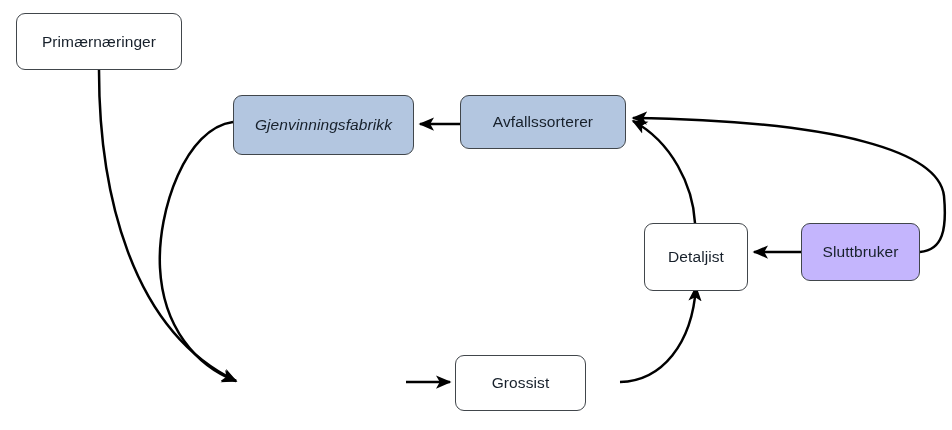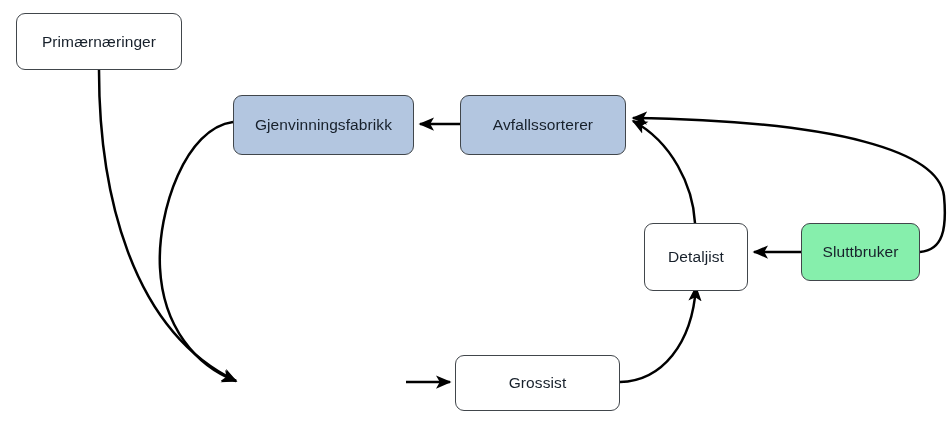--- a/index.html
+++ b/index.html
@@ -70,34 +70,34 @@
         <path d="M 801 252 L 754 252" marker-end="url(#arrowhead)"></path>
         <path d="M 920 252 C 943 250 947 229 944 196 C 939 152 840 121 633 118" marker-end="url(#arrowhead)"></path>
         <path d="M 460 124 L 420 124" marker-end="url(#arrowhead)"></path>
       </g>
   </svg>
 
   <div class="node" style="left: 16px; top: 13px; width: 166px; height: 57px; background: rgb(255, 255, 255); border-color: rgb(65, 70, 75); color: rgb(23, 32, 43);">
     <span class="node-label">Primærnæringer</span>
   </div>
 
-  <div class="node accent" style="left: 233px; top: 95px; width: 181px; height: 60px; background: rgb(179, 198, 224); border-color: rgb(65, 70, 75); color: rgb(23, 32, 43);">
+  <div class="node accent" style="left: 233px; top: 95px; width: 181px; height: 60px; background: rgb(179, 198, 224); border-color: rgb(65, 70, 75); color: rgb(23, 32, 43); font-style: italic;">
     <span class="node-label">Gjenvinningsfabrikk</span>
   </div>
 
-  <div class="node accent" style="left: 460px; top: 95px; width: 166px; height: 60px; background: rgb(179, 198, 224); border-color: rgb(65, 70, 75); color: rgb(23, 32, 43);">
+  <div class="node accent" style="left: 460px; top: 95px; width: 166px; height: 54px; background: rgb(179, 198, 224); border-color: rgb(65, 70, 75); color: rgb(23, 32, 43);">
     <span class="node-label">Avfallssorterer</span>
   </div>
 
   <div class="node" style="left: 644px; top: 223px; width: 104px; height: 68px; background: rgb(255, 255, 255); border-color: rgb(65, 70, 75); color: rgb(23, 32, 43);">
     <span class="node-label">Detaljist</span>
   </div>
 
-  <div class="node" style="left: 801px; top: 223px; width: 119px; height: 58px; background: #86efac; border-color: rgb(65, 70, 75); color: rgb(23, 32, 43);">
+  <div class="node" style="left: 801px; top: 223px; width: 119px; height: 58px; background: #c4b5fd; border-color: rgb(65, 70, 75); color: rgb(23, 32, 43);">
     <span class="node-label">Sluttbruker</span>
   </div>
 
 
-  <div class="node" style="left: 455px; top: 355px; width: 165px; height: 56px; background: rgb(255, 255, 255); border-color: rgb(65, 70, 75); color: rgb(23, 32, 43);">
+  <div class="node" style="left: 455px; top: 355px; width: 131px; height: 56px; background: rgb(255, 255, 255); border-color: rgb(65, 70, 75); color: rgb(23, 32, 43);">
     <span class="node-label">Grossist</span>
   </div>
 
 </div>
 
 </body></html>

